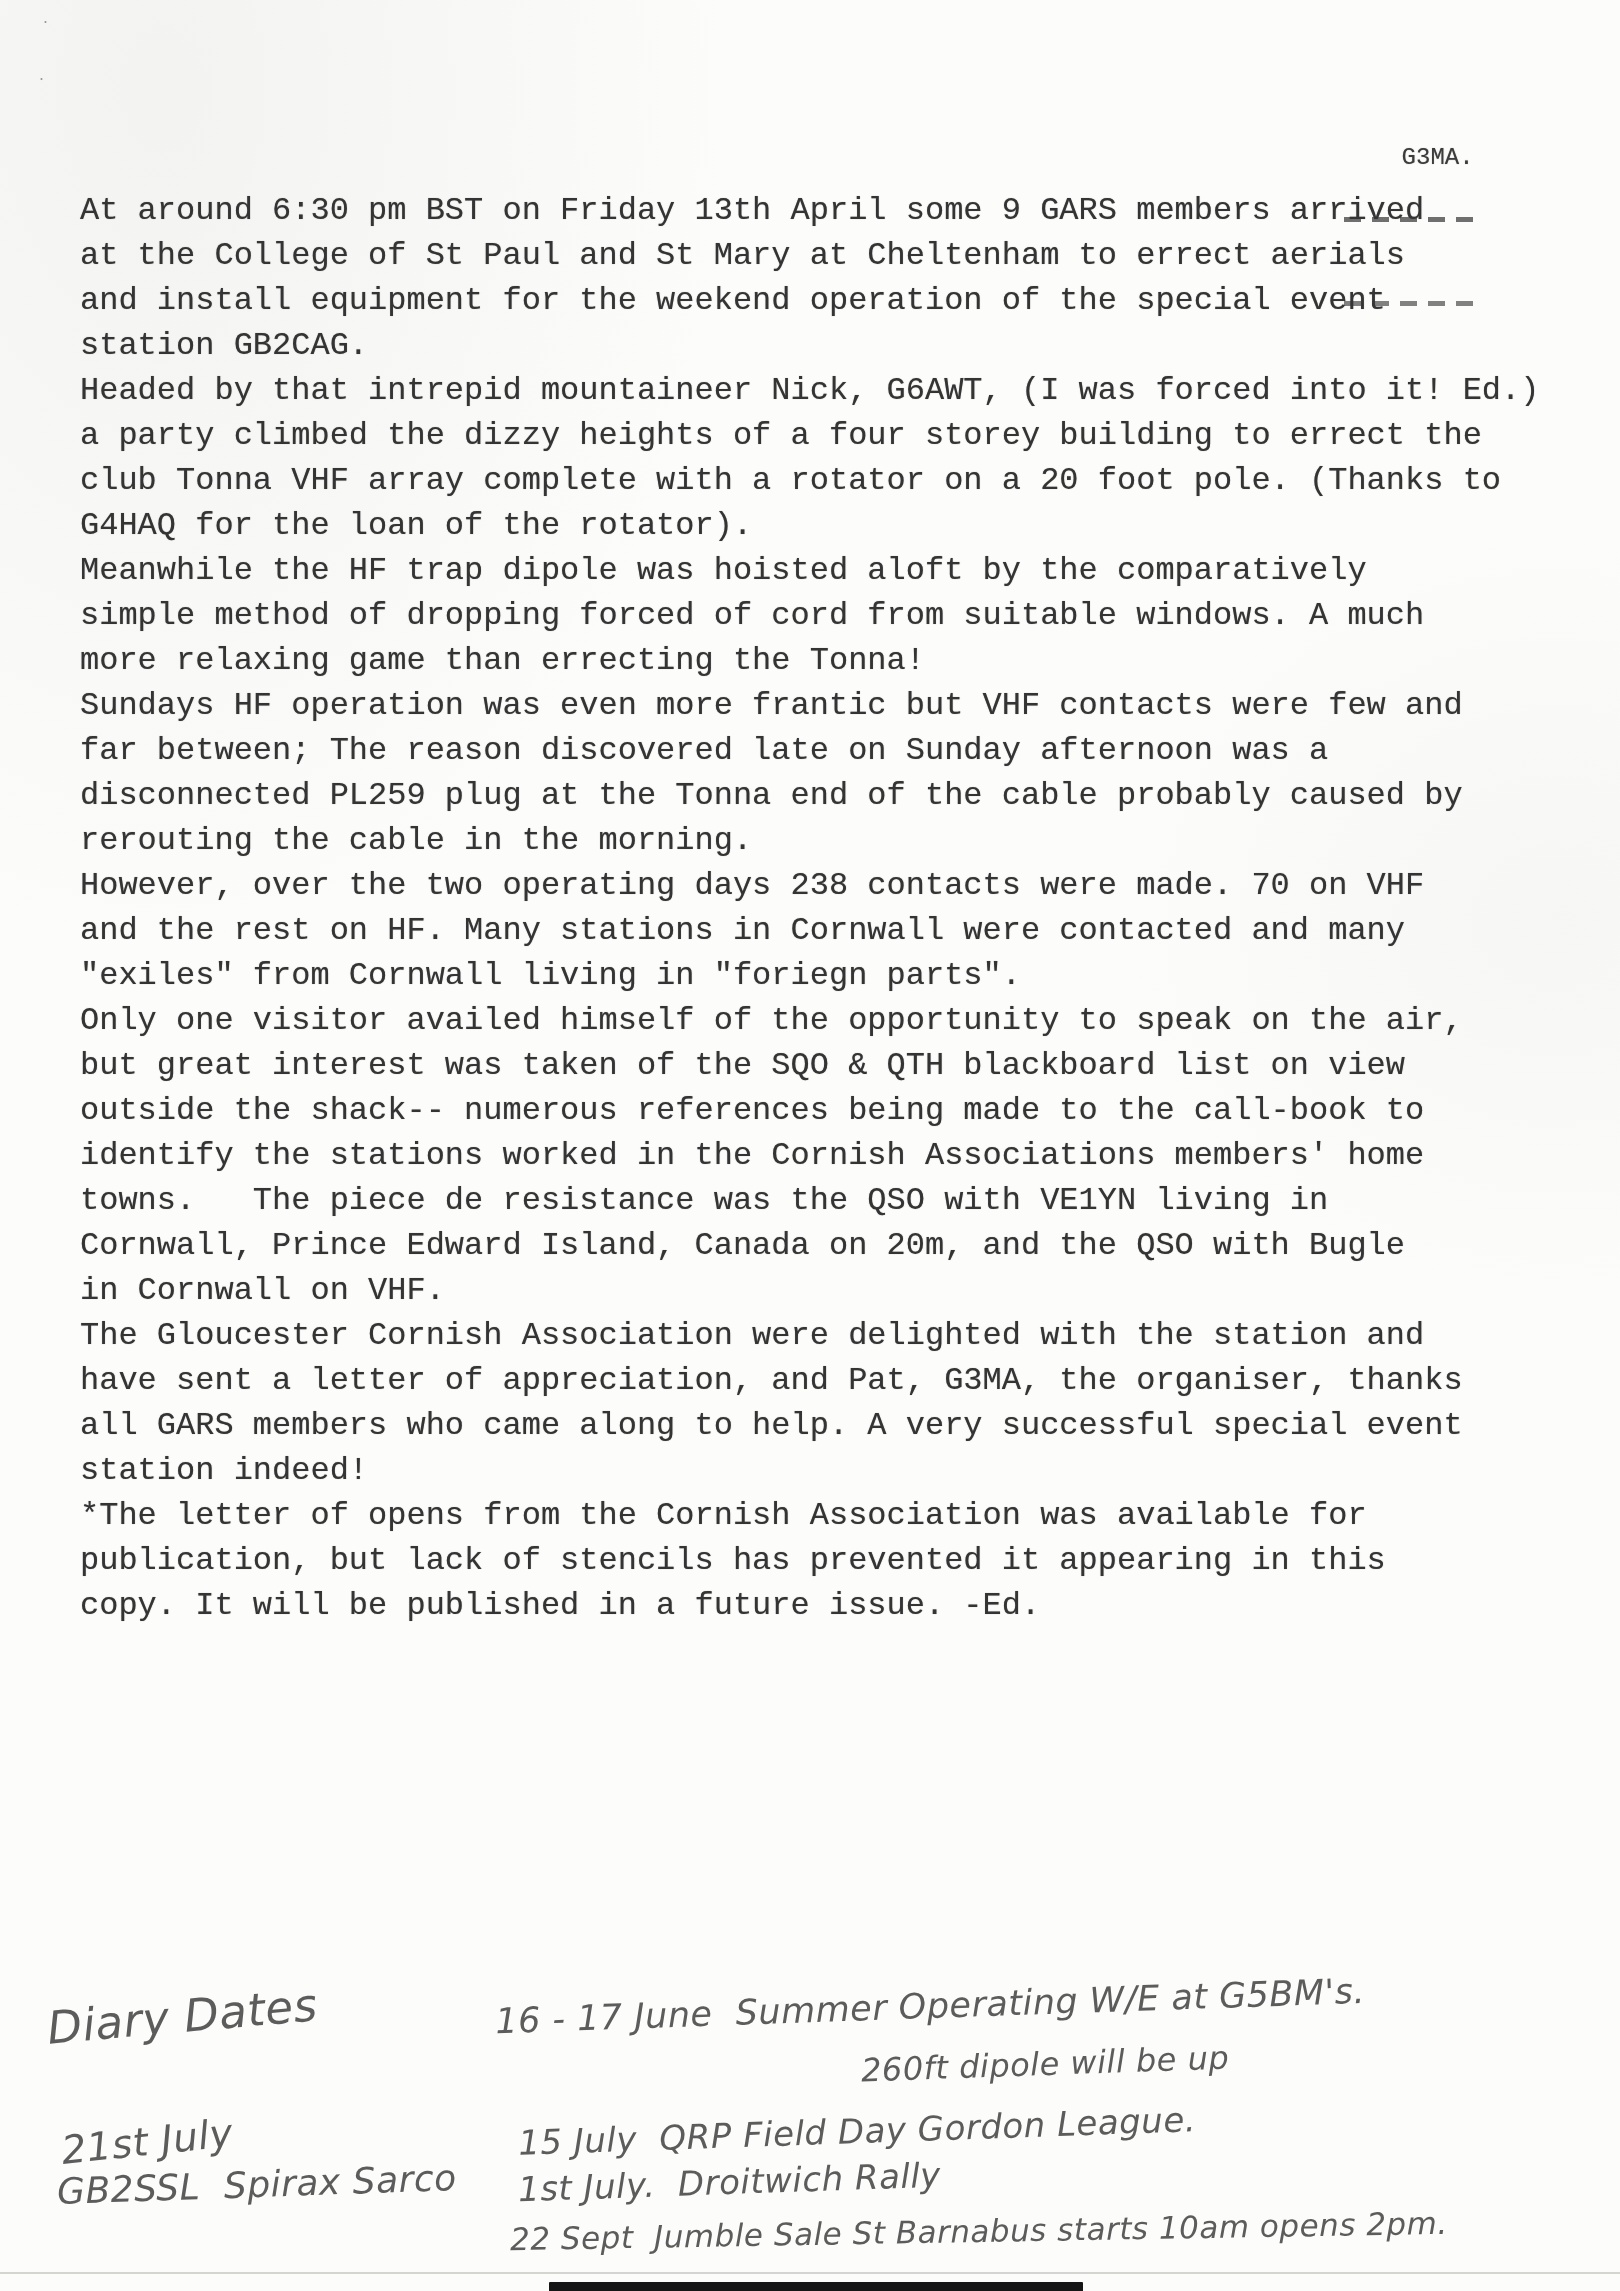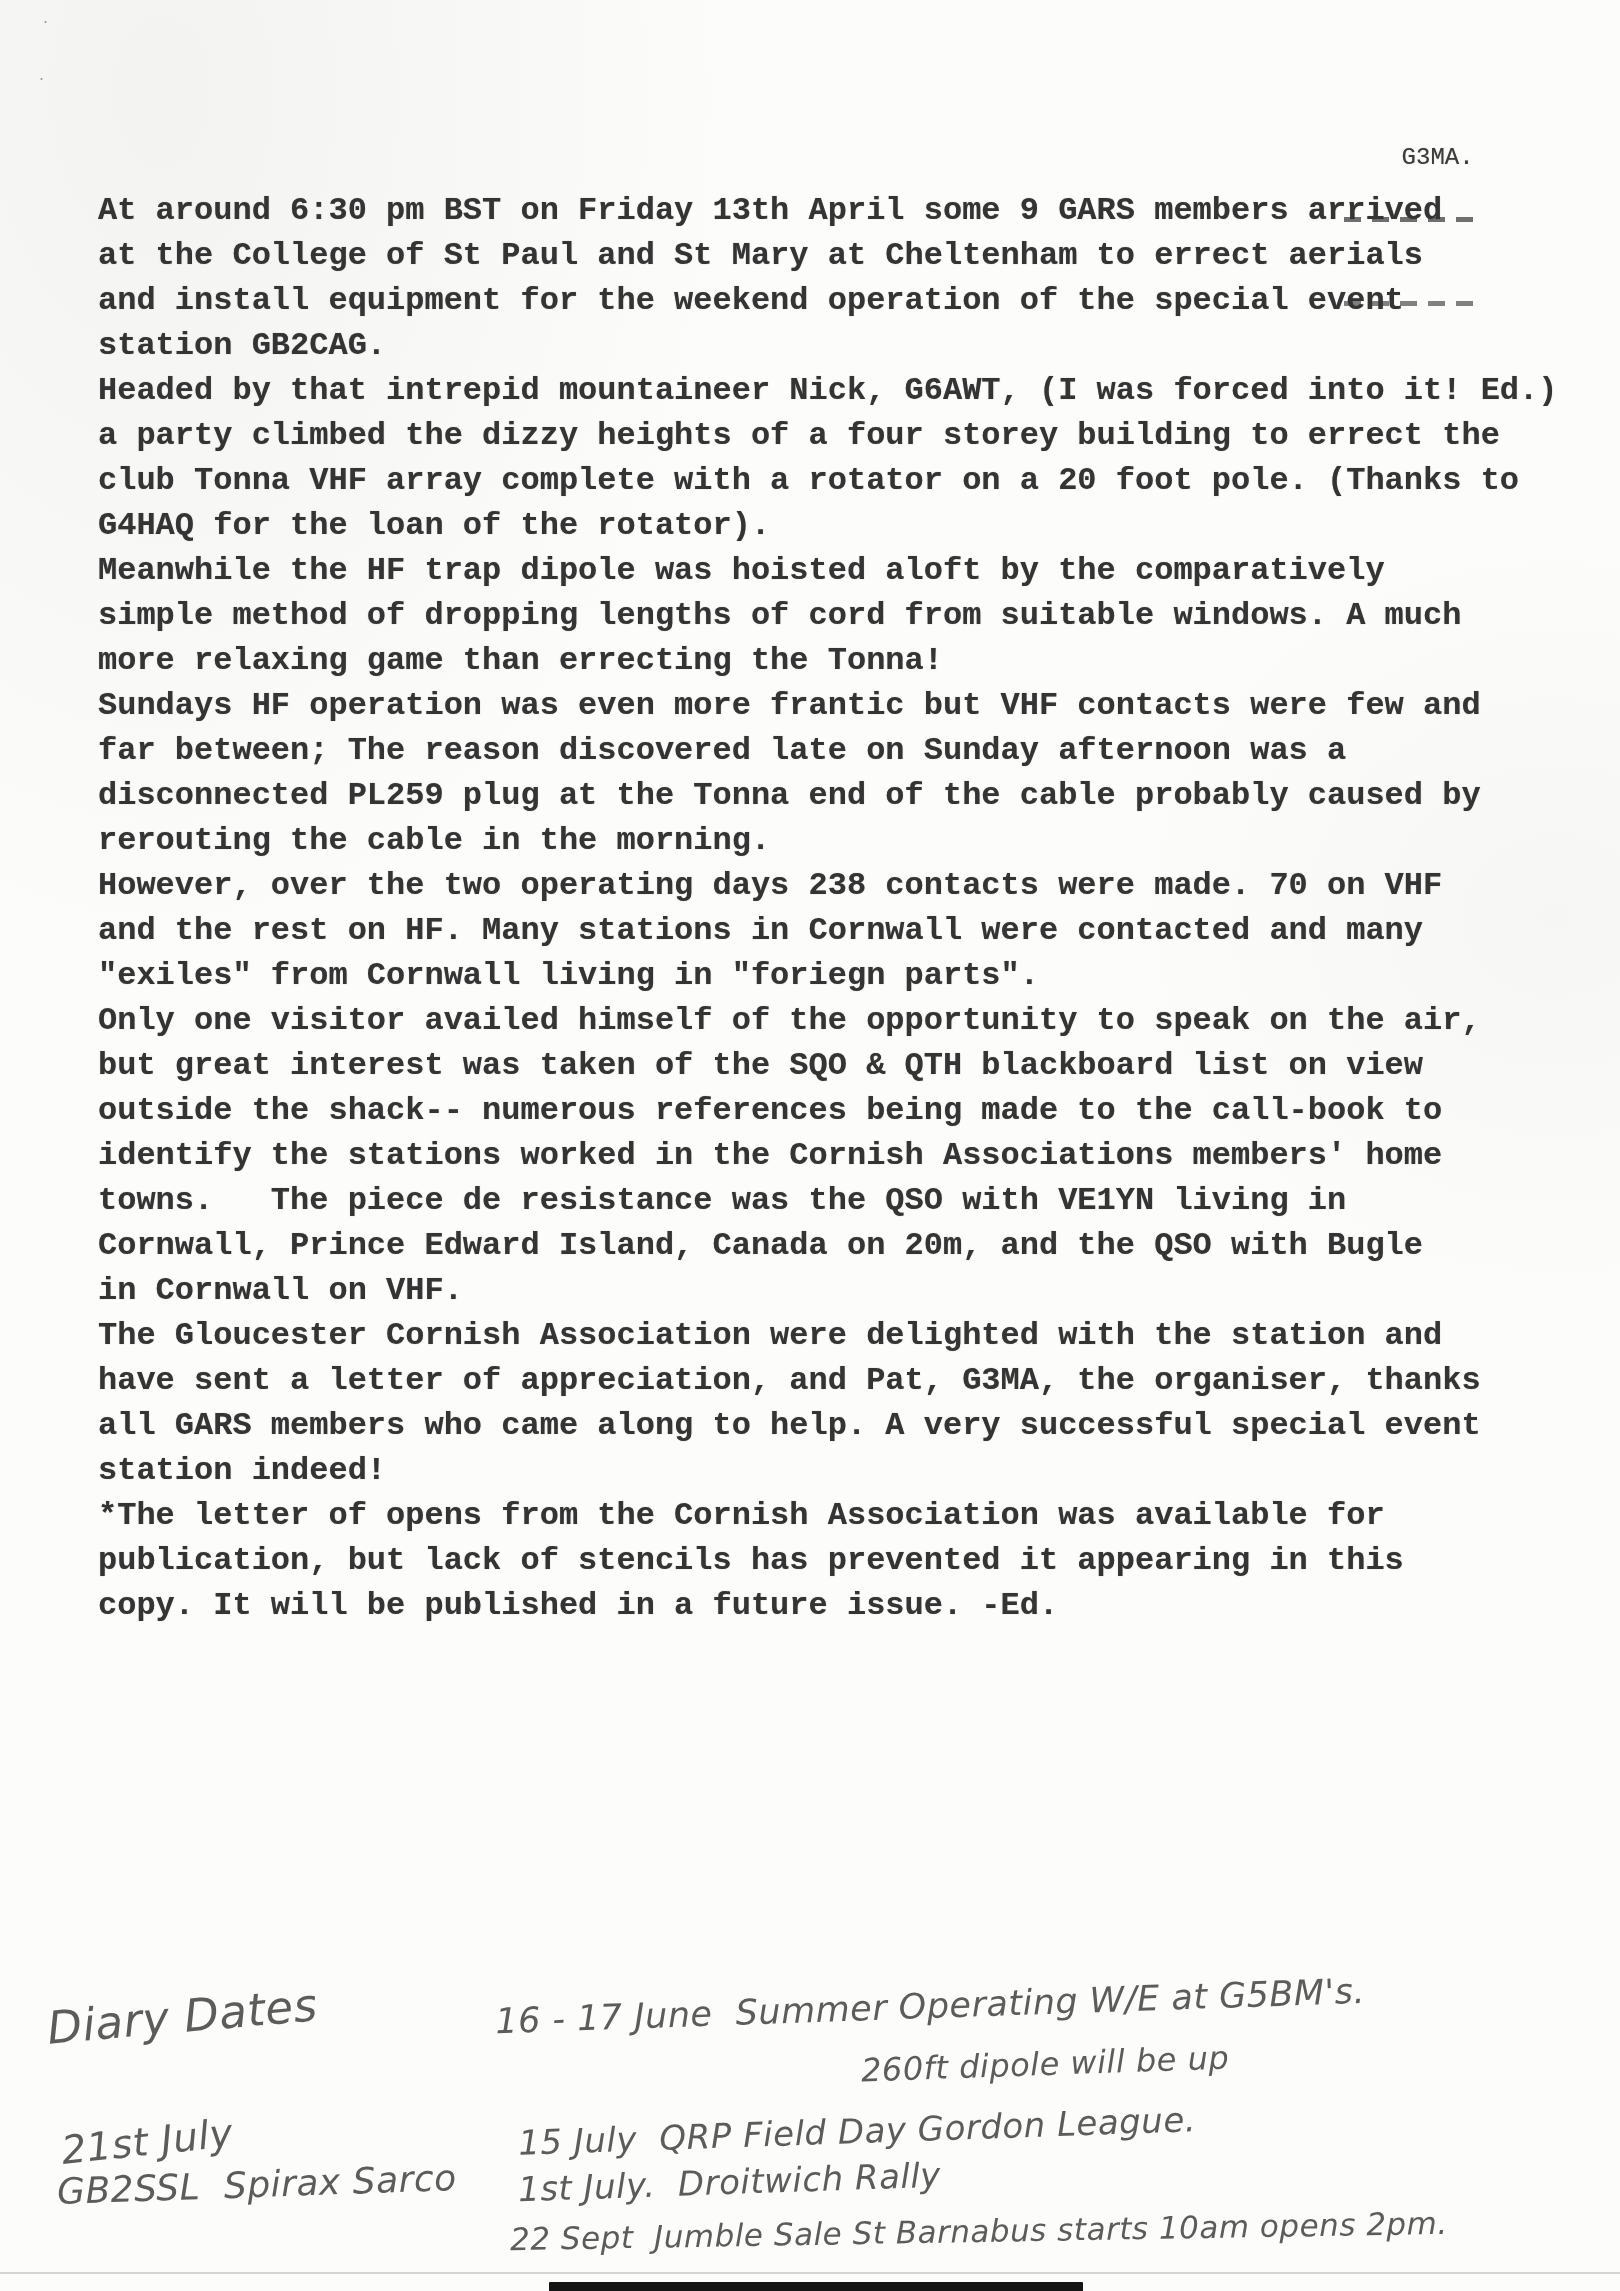--- a/index.html
+++ b/index.html
@@ -29,25 +29,24 @@
     white-space:pre;
   }
   .dash-row{
     height:4.9px;margin-top:3.9px;
     background:repeating-linear-gradient(90deg,#4c4c4c 0 16.7px,transparent 16.7px 28px);
     opacity:.8;
   }
   .dash-row.second{margin-top:4.9px;opacity:.7;}
   
   .typed{
-    position:absolute;left:98px;top:188px;width:1509px;
+    position:absolute;left:80px;top:188px;width:1509px;
     font-size:32px;line-height:45px;
     color:#343434;
     text-shadow:0 0 1px rgba(45,45,45,.45);
-    font-weight:bold;
   }
   .typed p{margin:0;white-space:pre-wrap;}
   .typed p.separator{padding-left:705px;white-space:pre;}
   
   .hw{
     position:absolute;
     font-family:"DejaVu Sans", sans-serif;
     font-style:italic;
     color:#474747;
     white-space:pre;
@@ -79,21 +78,21 @@
   <main class="typed">
     <p>At around 6:30 pm BST on Friday 13th April some 9 GARS members arrived
 at the College of St Paul and St Mary at Cheltenham to errect aerials
 and install equipment for the weekend operation of the special event
 station GB2CAG.</p>
     <p>Headed by that intrepid mountaineer Nick, G6AWT, (I was forced into it! Ed.)
 a party climbed the dizzy heights of a four storey building to errect the
 club Tonna VHF array complete with a rotator on a 20 foot pole. (Thanks to
 G4HAQ for the loan of the rotator).</p>
     <p>Meanwhile the HF trap dipole was hoisted aloft by the comparatively
-simple method of dropping lengths of cord from suitable windows. A much
+simple method of dropping forced of cord from suitable windows. A much
 more relaxing game than errecting the Tonna!</p>
     <p>Sundays HF operation was even more frantic but VHF contacts were few and
 far between; The reason discovered late on Sunday afternoon was a
 disconnected PL259 plug at the Tonna end of the cable probably caused by
 rerouting the cable in the morning.</p>
     <p>However, over the two operating days 238 contacts were made. 70 on VHF
 and the rest on HF. Many stations in Cornwall were contacted and many
 "exiles" from Cornwall living in "foriegn parts".</p>
     <p>Only one visitor availed himself of the opportunity to speak on the air,
 but great interest was taken of the SQO &amp; QTH blackboard list on view

